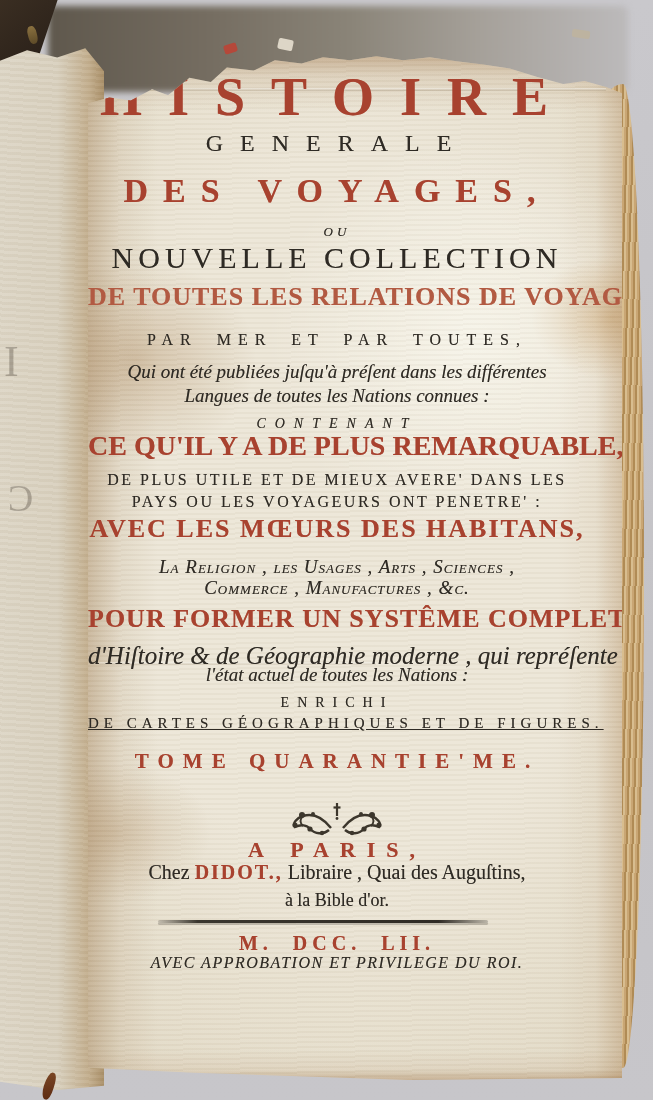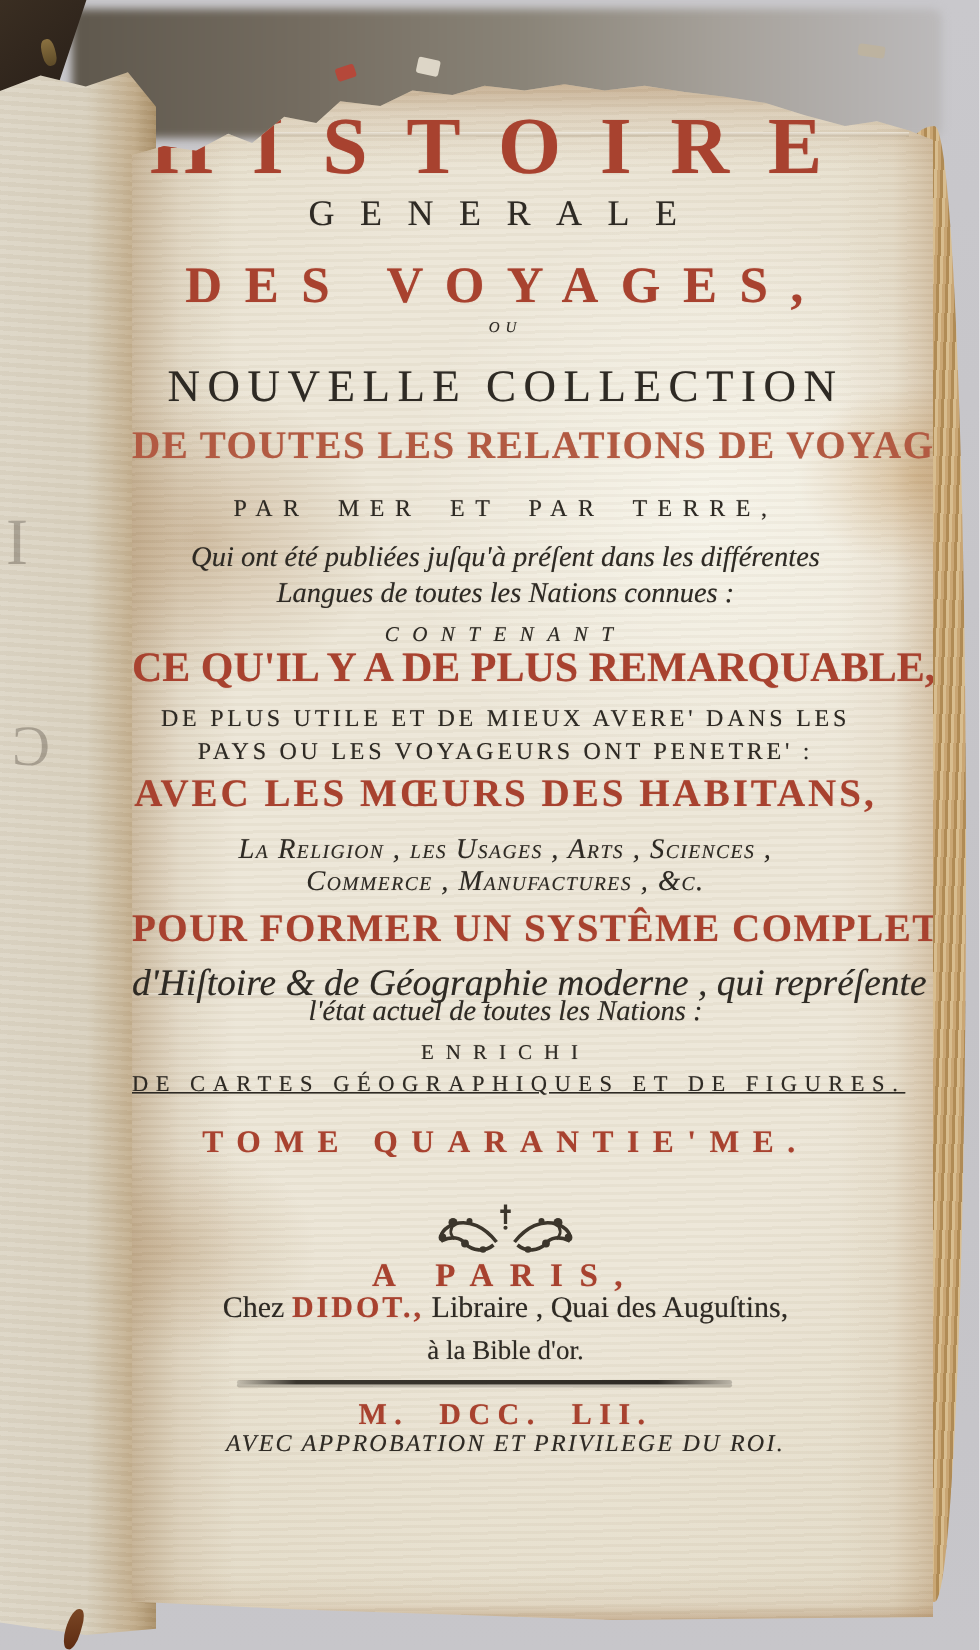--- a/index.html
+++ b/index.html
@@ -82,21 +82,21 @@
   .line{position:absolute;left:0;right:36px;text-align:center;white-space:nowrap;line-height:1;}
   .red{color:#a8422f;text-shadow:0 0 .6px rgba(168,66,47,.55);}
   .red-faded{color:#b25a42;text-shadow:0 0 .6px rgba(178,90,66,.5);}
   .black{color:#2e2a24;text-shadow:0 0 .5px rgba(46,42,36,.45);}
   .it{font-style:italic;}
   .sc{font-variant:small-caps;}
 
   .l0{top:20px;font-size:54px;letter-spacing:26px;font-weight:bold;}
   .l1{top:81px;font-size:24px;letter-spacing:17px;}
   .l2{top:124px;font-size:34px;letter-spacing:15px;font-weight:bold;}
-  .l3{top:164px;font-size:10px;letter-spacing:4px;}
+  .l3{top:175px;font-size:13px;letter-spacing:4px;}
   .l4{top:193px;font-size:30px;letter-spacing:5px;}
   .l5{top:234px;font-size:26px;letter-spacing:1px;font-weight:bold;}
   .l6{top:282px;font-size:16px;letter-spacing:7px;word-spacing:8px;}
   .l7{top:312px;font-size:19px;}
   .l8{top:336px;font-size:19px;}
   .l9{top:367px;font-size:14px;letter-spacing:9px;}
   .l10{top:382px;font-size:28px;letter-spacing:0px;font-weight:bold;}
   .l11{top:422px;font-size:16px;letter-spacing:2.5px;text-align:center;}
   .l12{top:444px;font-size:16px;letter-spacing:2.5px;}
   .l13{top:466px;font-size:26px;letter-spacing:2px;font-weight:bold;}
@@ -136,21 +136,21 @@
 <div class="abs page">
   <div class="abs crease"></div>
   <div class="abs crease2"></div>
 
   <div class="line l0 red">HISTOIRE</div>
   <div class="line l1 black">GENERALE</div>
   <div class="line l2 red">DES VOYAGES,</div>
   <div class="line l3 black it">OU</div>
   <div class="line l4 black">NOUVELLE COLLECTION</div>
   <div class="line l5 red-faded">DE TOUTES LES RELATIONS DE VOYAGES</div>
-  <div class="line l6 black">PAR MER ET PAR TERRE,</div>
+  <div class="line l6 black">PAR MER ET PAR TOUTES,</div>
   <div class="line l7 black it">Qui ont été publiées juſqu'à préſent dans les différentes</div>
   <div class="line l8 black it">Langues de toutes les Nations connues :</div>
   <div class="line l9 black it">CONTENANT</div>
   <div class="line l10 red">CE QU'IL Y A DE PLUS REMARQUABLE,</div>
   <div class="line l11 black">DE PLUS UTILE ET DE MIEUX AVERE' DANS LES</div>
   <div class="line l13 red">AVEC LES MŒURS DES HABITANS,</div>
   <div class="line l12 black">PAYS OU LES VOYAGEURS ONT PENETRE' :</div>
   <div class="line l14 black it sc">La Religion , les Usages , Arts , Sciences ,</div>
   <div class="line l15 black it sc">Commerce , Manufactures , &amp;c.</div>
   <div class="line l16 red">POUR FORMER UN SYSTÊME COMPLET</div>

